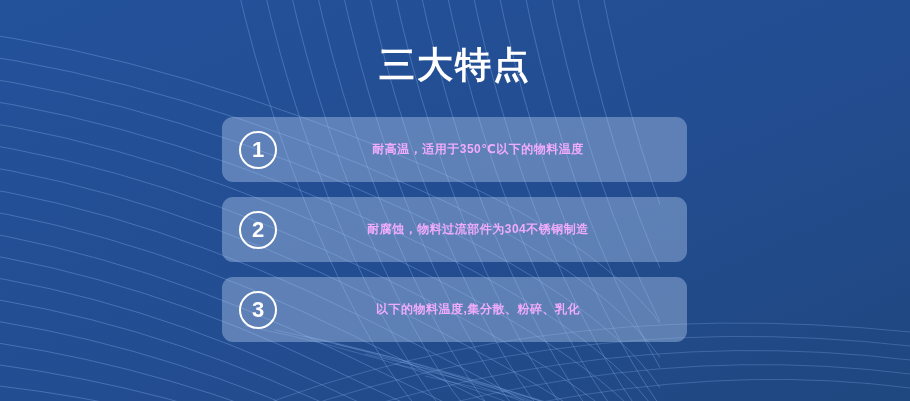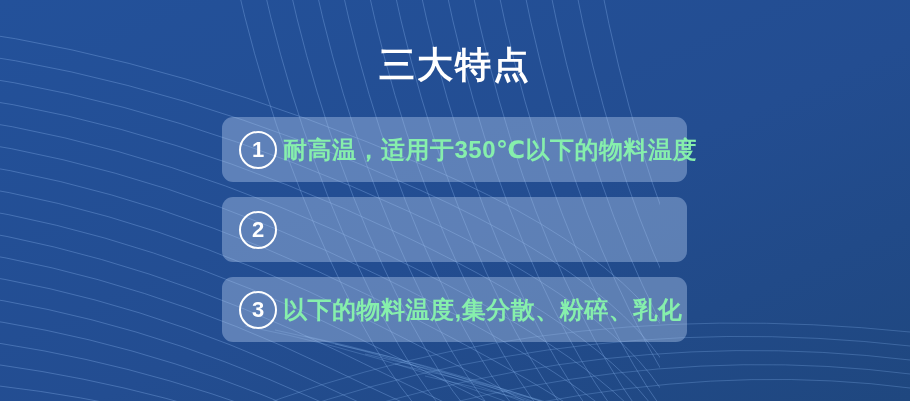--- a/index.html
+++ b/index.html
@@ -68,22 +68,22 @@
     font-weight: bold;
     display: flex;
     align-items: center;
     justify-content: center;
     box-sizing: border-box;
     line-height: 1;
   }
   .card-text {
     flex: 1 1 auto;
     text-align: center;
-    color: #86efac;
-    font-size: 24px;
+    color: #f0abfc;
+    font-size: 12px;
     font-weight: bold;
     letter-spacing: 0.5px;
     padding: 0 14px 0 6px;
     white-space: nowrap;
     box-sizing: border-box;
   }
 </style>
 </head>
 <body>
 
@@ -164,20 +164,21 @@
 
     <div id="page-title">三大特点</div>
 
     <div class="feature-card c1">
       <div class="badge">1</div>
       <div class="card-text">耐高温，适用于350℃以下的物料温度</div>
     </div>
 
     <div class="feature-card c2">
       <div class="badge">2</div>
+      <div class="card-text">耐腐蚀，物料过流部件为304不锈钢制造</div>
     </div>
 
     <div class="feature-card c3">
       <div class="badge">3</div>
       <div class="card-text">以下的物料温度,集分散、粉碎、乳化</div>
     </div>
 
   </div>
 </div>
 

